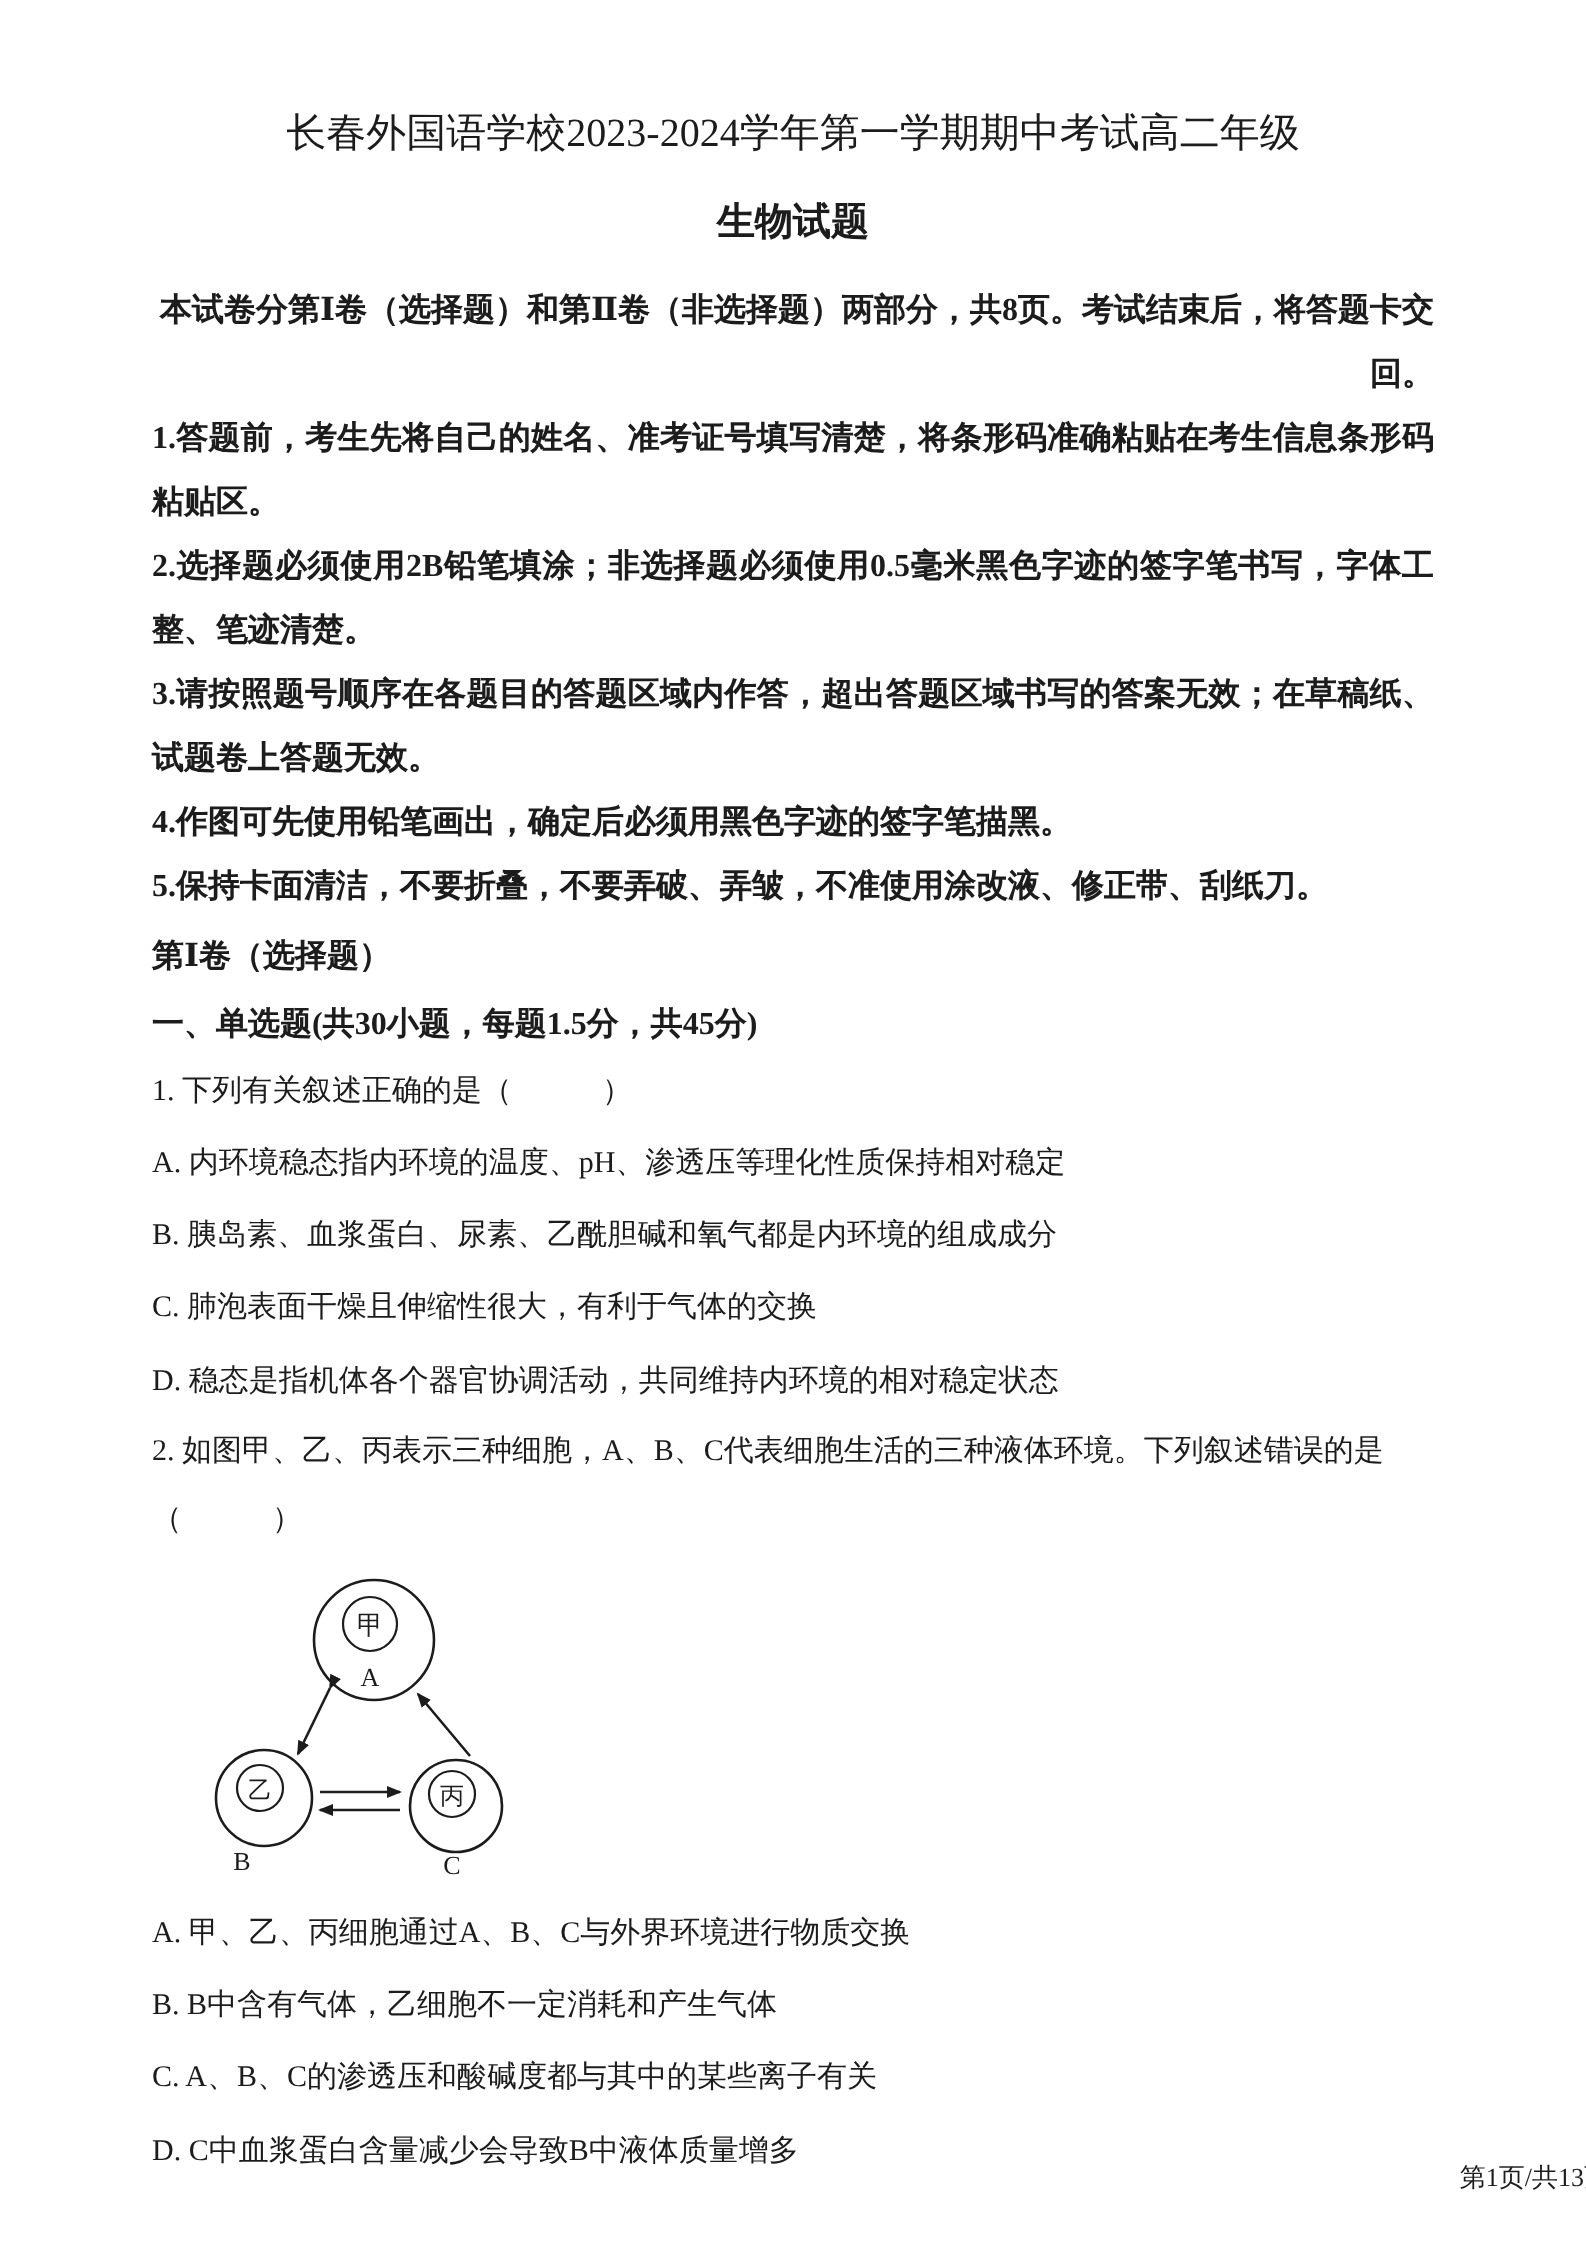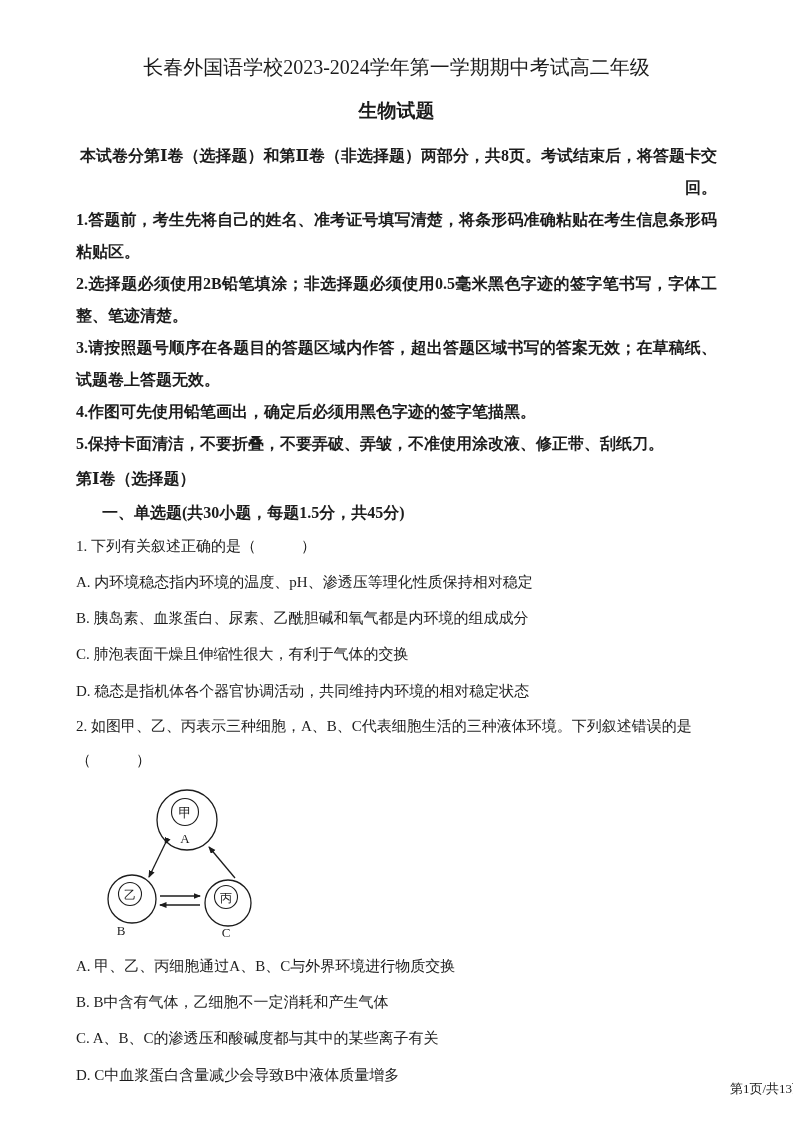--- a/index.html
+++ b/index.html
@@ -50,21 +50,20 @@
     text-align: left;
     font-size: 16px;
     font-weight: 700;
     line-height: 2.1;
     margin-top: 2px;
   }
   .part-heading {
     font-size: 16px;
     font-weight: 700;
     line-height: 2.1;
-    margin-left: 26px;
   }
   .q-stem {
     font-size: 15px;
     line-height: 2.3;
   }
   .q-option {
     font-size: 15px;
     line-height: 2.42;
   }
   .diagram-wrap {

